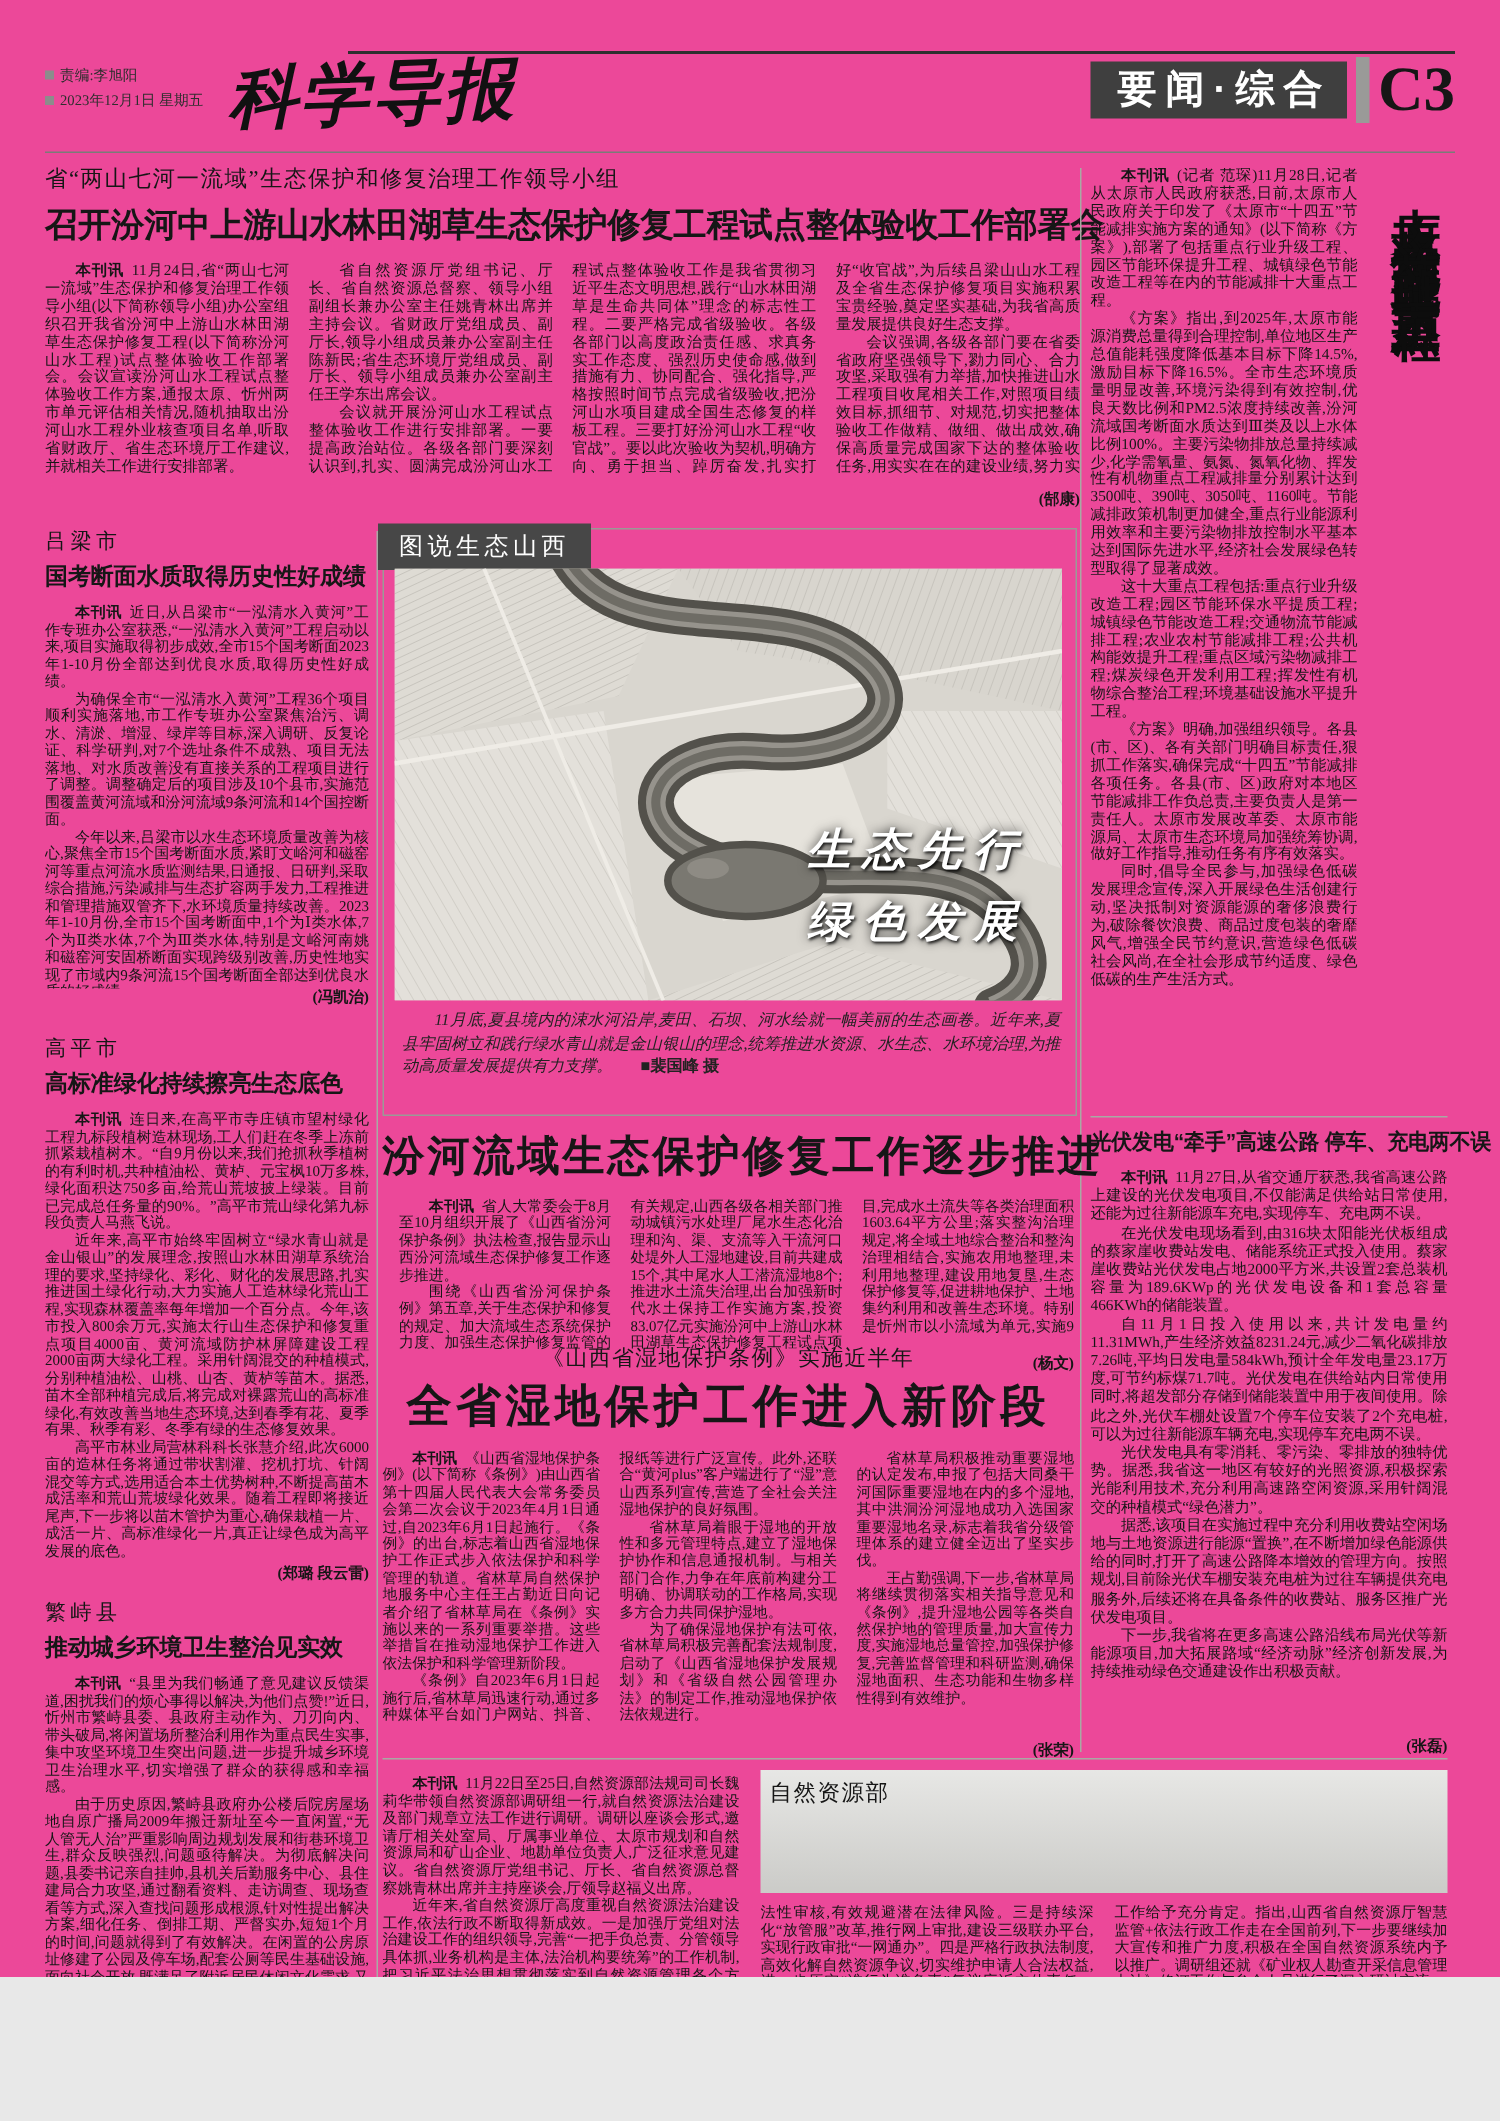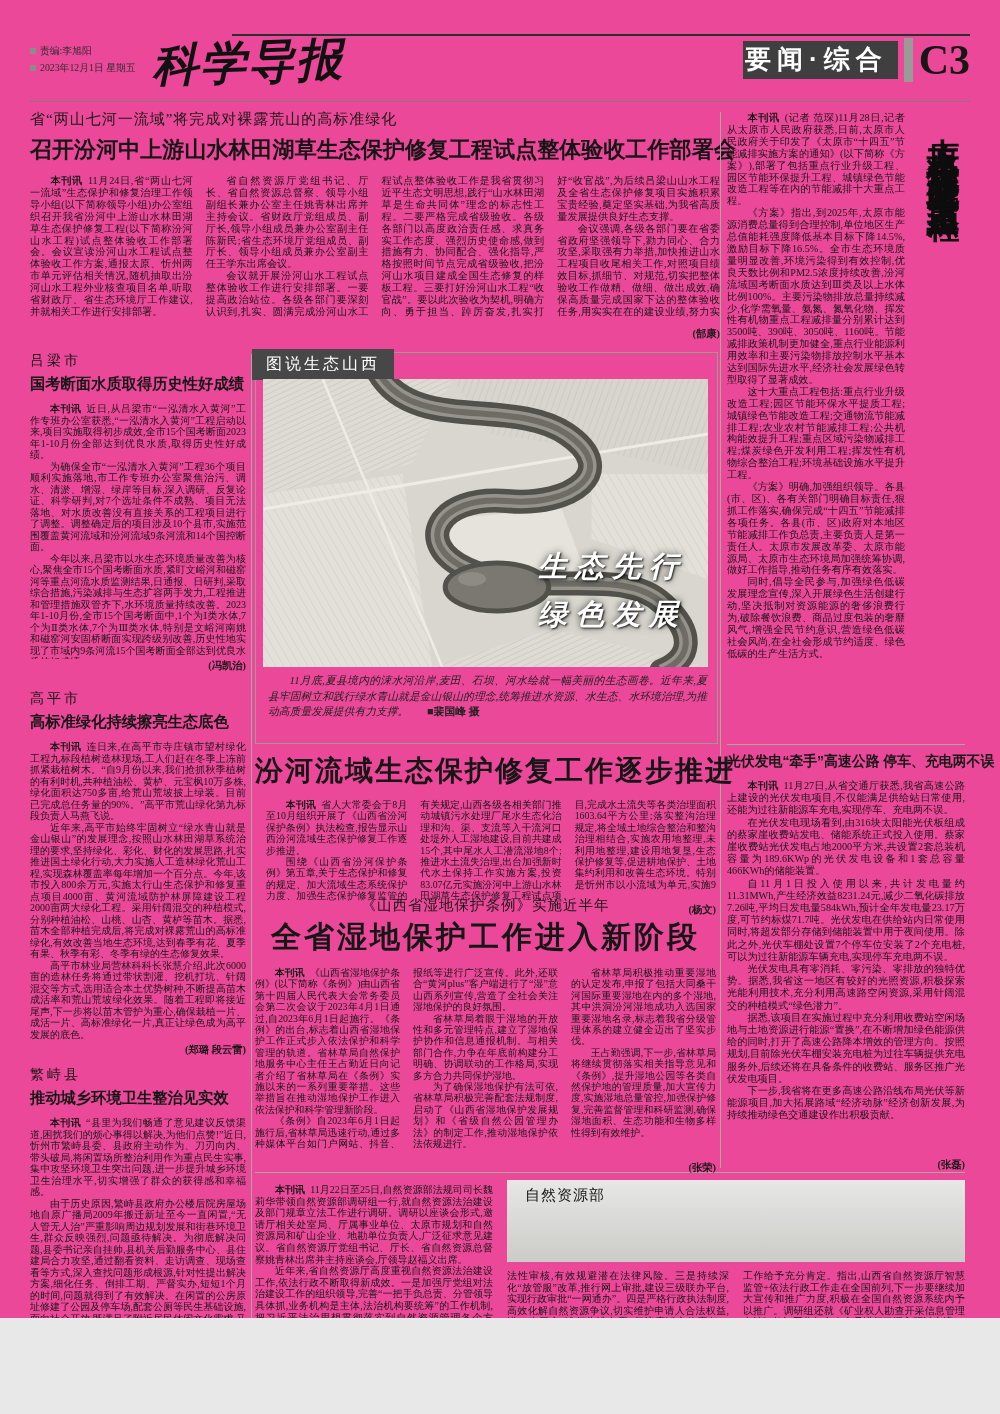--- a/index.html
+++ b/index.html
@@ -14,21 +14,21 @@
   .byline{font-weight:bold;font-size:10.3px;line-height:14px;text-align:right;}
   .cols2{column-count:2;column-gap:14px;}
   .cols3{column-count:3;column-gap:13px;}
   .cols4{column-count:4;column-gap:13px;}
   .vline{position:absolute;width:1px;background:#a9a9a4;}
   .hline{position:absolute;height:1px;background:#a9a9a4;}
   .region{font-size:14px;letter-spacing:3px;}
   .lhead{font-weight:900;font-size:15.6px;white-space:nowrap;transform:scaleX(.98);transform-origin:left;margin-top:4px;}
   .sq{display:inline-block;width:6px;height:6px;background:#8c8c8c;margin-right:4px;}
   .secblock{background:#3f3f3f;color:#fff;font-weight:bold;font-size:26px;letter-spacing:6px;
-            padding:5px 10px 7px 2px;line-height:1;}
+            padding:5px 10px 7px 18px;line-height:1;}
 </style>
 </head>
 <body>
 
 <div id="sheet">
 
   <div class="abs" style="left:232px;top:34px;width:738px;height:2px;background:#2e2e2e;"></div>
 
   <div class="abs" style="left:30px;top:42px;width:150px;font-size:9.8px;line-height:17px;color:#2e2e2e;">
     <div><span class="sq"></span><span>责编:李旭阳</span></div>
@@ -39,21 +39,21 @@
 
   <div class="abs" style="right:30px;top:38px;display:flex;align-items:center;gap:6px;">
     <div class="secblock sans">要闻·综合</div>
     <div style="width:9px;height:44px;background:#9a9a98;"></div>
     <div style="font-size:42px;font-weight:bold;line-height:1;">C3</div>
   </div>
 
   <div class="hline" style="left:30px;top:101px;width:940px;background:#7b7b78;"></div>
 
   <div class="abs" style="left:30px;top:110px;width:690px;">
-    <div style="font-size:15px;letter-spacing:1px;">省“两山七河一流域”将完成对裸露荒山的高标准绿化</div>
+    <div style="font-size:15px;letter-spacing:1px;">省“两山七河一流域”生态保护和修复治理工作领导小组</div>
     <div class="sans" style="font-weight:900;font-size:22.4px;white-space:nowrap;transform:scaleX(.985);transform-origin:left;margin-top:5px;">召开汾河中上游山水林田湖草生态保护修复工程试点整体验收工作部署会</div>
     <div class="bt cols4" style="margin-top:10px;height:152px;">
       <p><b class="lede">本刊讯</b><span>11月24日,省“两山七河一流域”生态保护和修复治理工作领导小组(以下简称领导小组)办公室组织召开我省汾河中上游山水林田湖草生态保护修复工程(以下简称汾河山水工程)试点整体验收工作部署会。会议宣读汾河山水工程试点整体验收工作方案,通报太原、忻州两市单元评估相关情况,随机抽取出汾河山水工程外业核查项目名单,听取省财政厅、省生态环境厅工作建议,并就相关工作进行安排部署。</span></p>
       <p>省自然资源厅党组书记、厅长、省自然资源总督察、领导小组副组长兼办公室主任姚青林出席并主持会议。省财政厅党组成员、副厅长,领导小组成员兼办公室副主任陈新民;省生态环境厅党组成员、副厅长、领导小组成员兼办公室副主任王学东出席会议。</p>
       <p>会议就开展汾河山水工程试点整体验收工作进行安排部署。一要提高政治站位。各级各部门要深刻认识到,扎实、圆满完成汾河山水工程试点整体验收工作是我省贯彻习近平生态文明思想,践行“山水林田湖草是生命共同体”理念的标志性工程。二要严格完成省级验收。各级各部门以高度政治责任感、求真务实工作态度、强烈历史使命感,做到措施有力、协同配合、强化指导,严格按照时间节点完成省级验收,把汾河山水项目建成全国生态修复的样板工程。三要打好汾河山水工程“收官战”。要以此次验收为契机,明确方向、勇于担当、踔厉奋发,扎实打好“收官战”,为后续吕梁山山水工程及全省生态保护修复项目实施积累宝贵经验,奠定坚实基础,为我省高质量发展提供良好生态支撑。</p>
       <p>会议强调,各级各部门要在省委省政府坚强领导下,勠力同心、合力攻坚,采取强有力举措,加快推进山水工程项目收尾相关工作,对照项目绩效目标,抓细节、对规范,切实把整体验收工作做精、做细、做出成效,确保高质量完成国家下达的整体验收任务,用实实在在的建设业绩,努力实现习近平总书记让汾河“水量丰起来、水质好起来、风光美起来”的殷殷嘱托和热切期盼。</p>
 
     </div>
     <div class="byline">(郜康)</div>
   </div>
@@ -187,21 +187,21 @@
     </div>
     <div class="byline">(张磊)</div>
   </div>
 
   <div class="abs" style="left:255px;top:1180px;width:710px;height:226px;">
     <div class="bt" style="position:absolute;left:0;top:4px;width:238px;height:218px;font-size:10px;line-height:11.6px;">
       <p><b class="lede">本刊讯</b><span>11月22日至25日,自然资源部法规司司长魏莉华带领自然资源部调研组一行,就自然资源法治建设及部门规章立法工作进行调研。调研以座谈会形式,邀请厅相关处室局、厅属事业单位、太原市规划和自然资源局和矿山企业、地勘单位负责人,广泛征求意见建议。省自然资源厅党组书记、厅长、省自然资源总督察姚青林出席并主持座谈会,厅领导赵福义出席。</span></p>
       <p>近年来,省自然资源厅高度重视自然资源法治建设工作,依法行政不断取得新成效。一是加强厅党组对法治建设工作的组织领导,完善“一把手负总责、分管领导具体抓,业务机构是主体,法治机构要统筹”的工作机制,把习近平法治思想贯彻落实到自然资源管理各个方面。二是严格落实行政决策程序,对重大事项决策、重要审批事项、重大项目安排等坚持集体研究决定,规范开展重大决策合法性审查工作。2019年以来,共对52件重大行政决策事件、29件规范性文件进行了合</p>
     </div>
     <div class="abs" style="left:252px;top:0;width:458px;">
-      <div style="height:76px;background:linear-gradient(180deg,#e7e7e5,#cbcbc8);padding:6px 18px 0;">
+      <div style="height:76px;background:linear-gradient(180deg,#e7e7e5,#cbcbc8);padding:6px 6px 0;">
         <div style="font-size:15px;letter-spacing:1px;">自然资源部</div>
       </div>
       <div class="bt cols2" style="margin-top:8px;height:120px;font-size:10px;line-height:11.6px;">
         <p class="cont">法性审核,有效规避潜在法律风险。三是持续深化“放管服”改革,推行网上审批,建设三级联办平台,实现行政审批“一网通办”。四是严格行政执法制度,高效化解自然资源争议,切实维护申请人合法权益,进一步压实“谁行为谁负责”复议应诉主体责任。2019年以来,共办理行政复议、行政诉讼、行政裁决案件364件。</p>
         <p>座谈会上,调研组听取省自然资源厅、太原市规划和自然资源局及相关成员单位关于自然资源法治建设相关工作汇报后,对我省自然资源法治建设工作给予充分肯定。指出,山西省自然资源厅智慧监管+依法行政工作走在全国前列,下一步要继续加大宣传和推广力度,积极在全国自然资源系统内予以推广。调研组还就《矿业权人勘查开采信息管理办法》修订工作与参会人员进行了深入研讨交流。</p>
         <p>姚青林表示,要认真落实自然资源部调研组要求,全面贯彻全国自然资源法治建设工作会议精神,紧紧围绕“严守资源安全底线、优化国土空间格局、促进绿色低碳发展、维护资源资产权益”工作定位,将法治理念、法治原则贯穿于自然资源管理全过程,为推动自然资源事业高质量发展提供坚实法治保障。</p>
 
       </div>
       <div class="byline">(弓建军)</div>
     </div>

